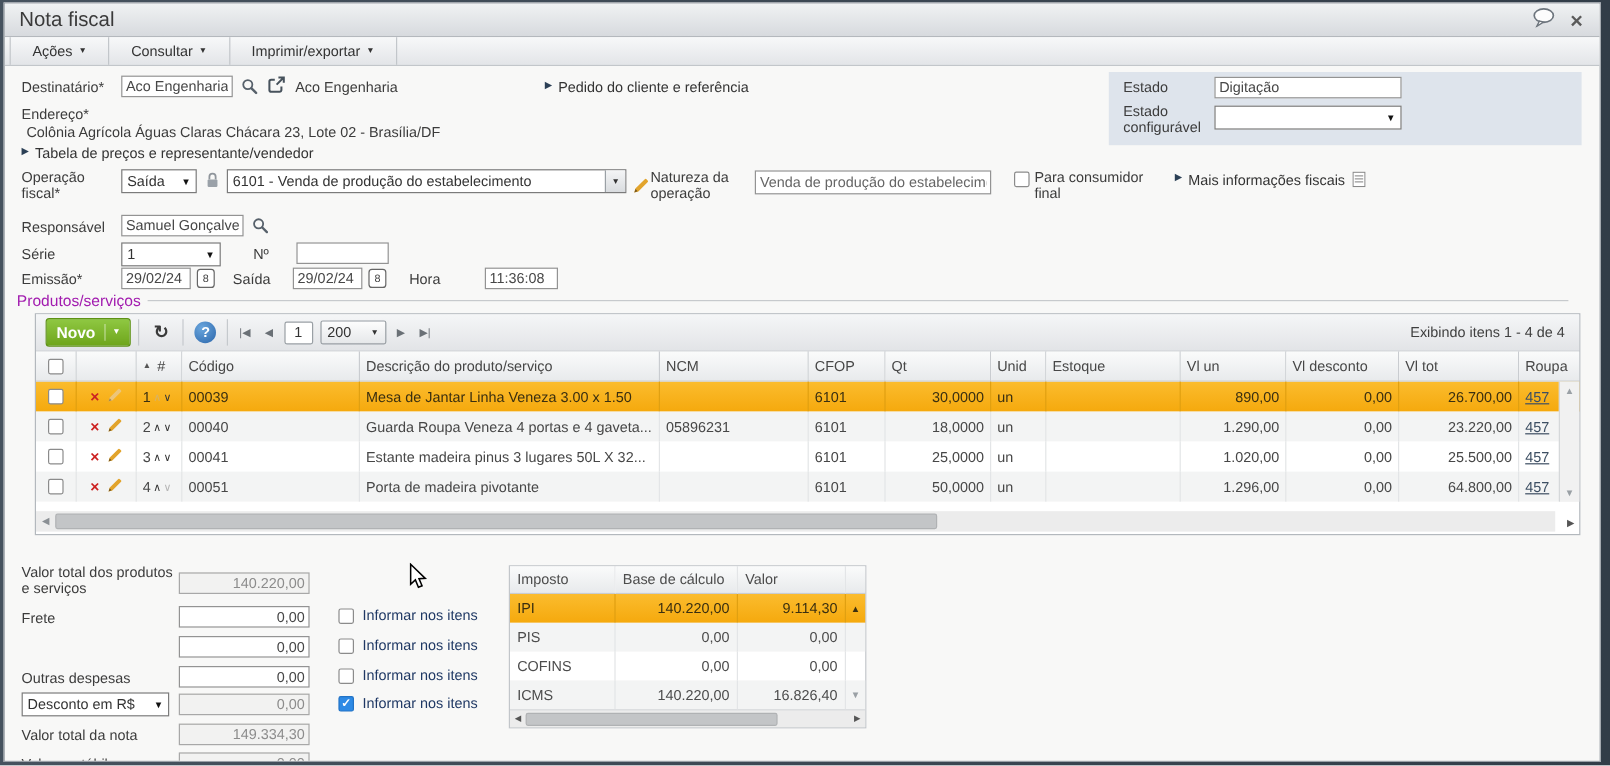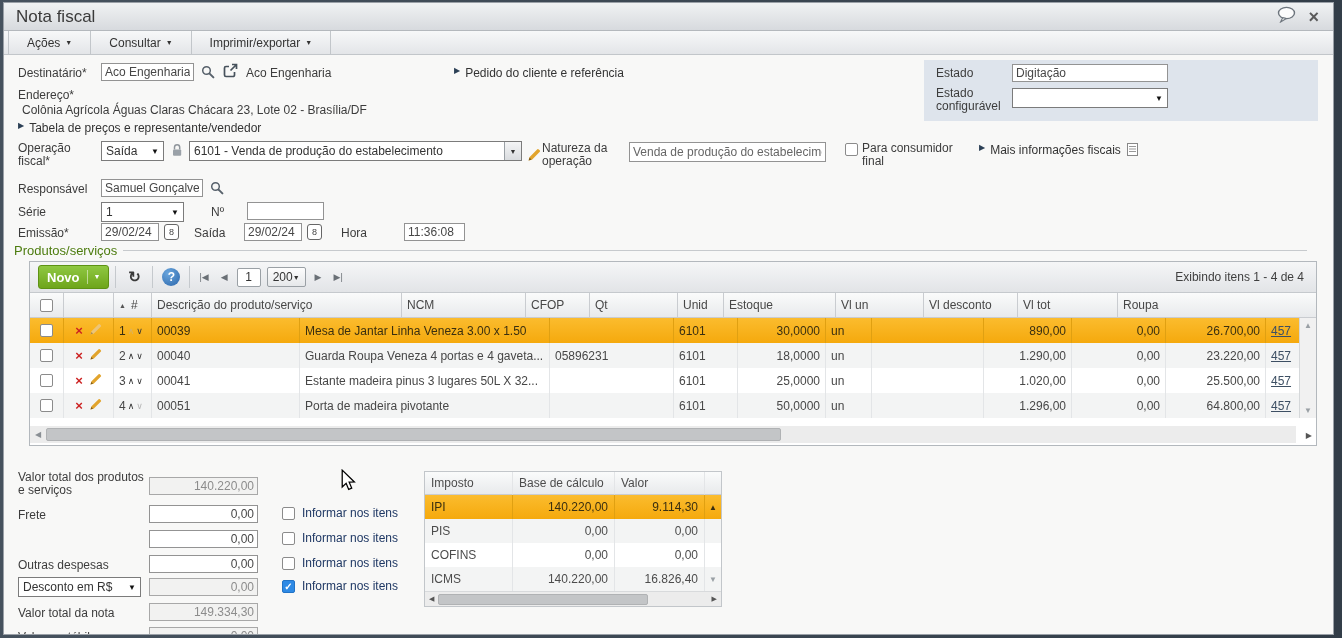--- a/index.html
+++ b/index.html
@@ -27,35 +27,35 @@
   .combo-btn { margin-left:auto; align-self:stretch; width:17px; background:linear-gradient(#f4f5f6,#d9dcdf); border-left:1px solid #9aa0a5; display:flex; align-items:center; justify-content:center; font-size:7px; color:#333; }
   .disclosure { position:absolute; display:flex; align-items:flex-start; font-size:12px; color:#333; }
   .cb { width:13px; height:13px; border:1px solid #8b8b8b; border-radius:2px; background:#fff; display:inline-block; }
   .cb.checked { background:#2e8ae5; border-color:#2273c6; color:#fff; font-size:10px; line-height:12px; text-align:center; font-weight:bold; }
   .icon-btn { position:absolute; display:inline-flex; align-items:center; justify-content:center; }
   .cal-icon { position:absolute; width:15px; height:16px; border:1px solid #666; border-radius:3px; background:#fff; font-size:9px; color:#444; text-align:center; line-height:14px; }
 
   .estado-panel { position:absolute; left:920px; top:57px; width:394px; height:61px; background:#dee4ec; }
 
   .legend { position:absolute; display:flex; align-items:center; right:26px; }
-  .legend span { font-size:13px; color:#4d7c0f; white-space:nowrap; }
+  .legend span { font-size:13px; color:#a21caf; white-space:nowrap; }
   .legend .rule { flex:1; height:1px; background:#c7cacd; margin-left:6px; }
 
   
   .grid-panel { position:absolute; left:25px; top:258px; width:1288px; height:185px; border:1px solid #b3b8bd; background:#fff; }
   .grid-toolbar { height:31px; background:linear-gradient(#f5f6f7,#e2e4e7); border-bottom:1px solid #c5c9cd; display:flex; align-items:center; padding:0 8px; gap:6px; }
   .btn-new { background:linear-gradient(#8fc842,#6ea51b); border:1px solid #5e9214; border-radius:3px; color:#fff; font-weight:bold; font-size:13px; height:24px; padding:0 8px; display:flex; align-items:center; gap:7px; }
   .btn-new .tri { font-size:7px; border-left:1px solid rgba(255,255,255,.5); padding-left:6px; height:14px; line-height:14px; }
   .tb-sep { width:1px; height:22px; background:#c5c9cd; }
   .tb-btn { width:24px; height:22px; display:flex; align-items:center; justify-content:center; }
   .refresh-glyph { font-size:15px; font-weight:bold; color:#3a3a3a; }
   .help-circle { width:18px; height:18px; border-radius:50%; background:radial-gradient(circle at 35% 30%, #6aa6dd, #2b66ab); color:#fff; font-size:12px; font-weight:bold; display:flex; align-items:center; justify-content:center; }
   .pg-btn { font-size:9px; color:#6a7076; padding:0 3px; display:flex; align-items:center; }
   .pg-input { width:24px; height:19px; border:1px solid #9aa0a5; border-radius:2px; text-align:center; font-size:12px; color:#333; background:#fff; font-family:inherit; }
-  .pg-select { height:20px; border:1px solid #9aa0a5; border-radius:2px; background:linear-gradient(#fdfdfd,#e6e8ea); display:flex; align-items:center; font-size:12px; color:#333; padding:0 5px; gap:0; }
+  .pg-select { height:20px; border:1px solid #9aa0a5; border-radius:2px; background:linear-gradient(#fdfdfd,#e6e8ea); display:flex; align-items:center; font-size:12px; color:#333; padding:0 5px; gap:16px; }
   .grid-status { margin-left:auto; font-size:12px; color:#3f3f3f; padding-right:4px; }
 
   .ghead { display:flex; height:25px; }
   .gh { background:linear-gradient(#fafbfb,#e8eaec); border-right:1px solid #c9ccd0; border-bottom:1px solid #c9ccd0; font-size:12px; color:#474747; display:flex; align-items:center; padding:0 5px; overflow:hidden; white-space:nowrap; }
   .grow { display:flex; height:25px; background:#fff; }
   .grow.alt { background:#f3f4f4; }
   .grow.selected { background:linear-gradient(#fbbc2e,#f5a90d); }
   .gc { border-right:1px solid #e3e5e7; display:flex; align-items:center; padding:0 5px; font-size:12px; color:#474747; overflow:hidden; white-space:nowrap; }
   .grow.selected .gc { border-right-color:#e0a011; color:#3a2f10; }
   .gc.r, .gh.r { justify-content:flex-end; }
@@ -261,20 +261,21 @@
 
     <div class="ghead">
       <div class="gh c-sel">
             <span class="cb"></span>
           </div>
       <div class="gh c-act"></div>
       <div class="gh c-num">
             <span class="sort-tri">▲</span>
             <span>#</span>
           </div>
+      <div class="gh c-cod">Código</div>
       <div class="gh c-desc">Descrição do produto/serviço</div>
       <div class="gh c-ncm">NCM</div>
       <div class="gh c-cfop">CFOP</div>
       <div class="gh c-qt">Qt</div>
       <div class="gh c-unid">Unid</div>
       <div class="gh c-est">Estoque</div>
       <div class="gh c-vlun">Vl un</div>
       <div class="gh c-vldesc">Vl desconto</div>
       <div class="gh c-vltot">Vl tot</div>
       <div class="gh c-pedi">Roupa</div>

